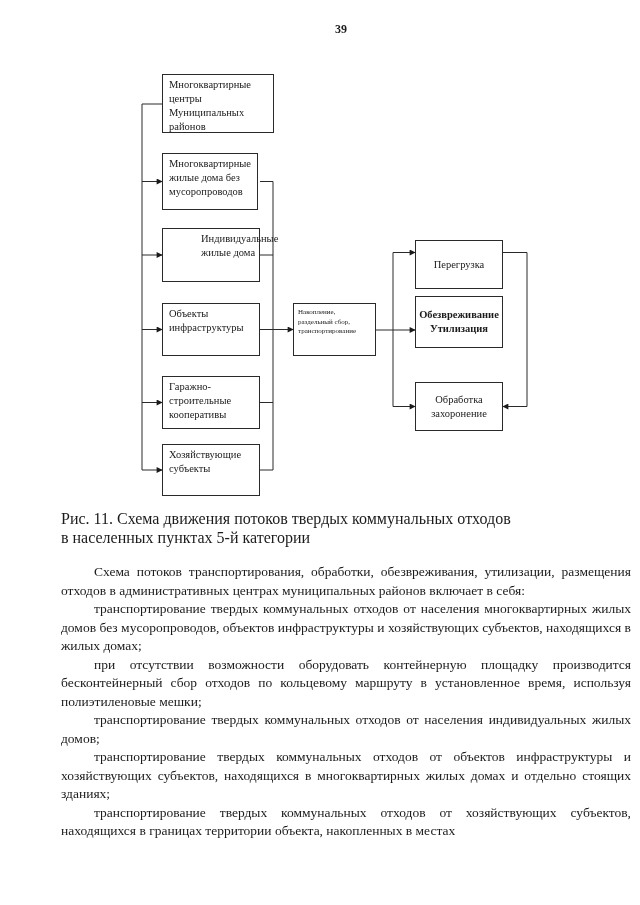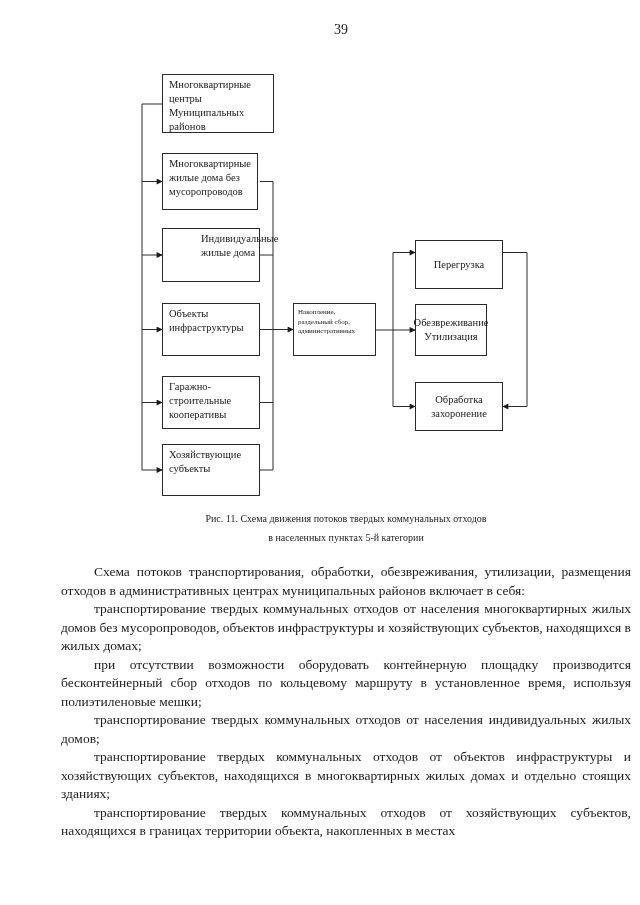--- a/index.html
+++ b/index.html
@@ -7,21 +7,21 @@
     position:relative;
     width:640px; height:905px;
     margin:0 auto;
     background:#ffffff;
     color:#1b1b1b;
     font-family:"Liberation Serif","DejaVu Serif",serif;
     overflow:hidden;
   }
   .page-number {
     position:absolute; top:22px; left:320px; width:42px;
-    text-align:center; font-size:14px;
+    text-align:center; font-size:12px;font-weight:bold;
   }
   
   .diagram { position:absolute; top:0; left:0; width:640px; height:905px; }
   .diagram svg { position:absolute; top:0; left:0; pointer-events:none; }
   .dbox {
     position:absolute; box-sizing:border-box;
     border:1px solid #2a2a2a; background:#fff;
     white-space:pre-line;
   }
   .src { font-size:10.5px; line-height:14px; padding:3px 2px 0 6px; text-align:left; }
@@ -29,26 +29,26 @@
   .dst { font-size:10.5px; line-height:14px; display:flex; align-items:center;
          justify-content:center; text-align:center; }
   #b1 { left:162px; top:74px;  width:112px; height:59px; }
   #b2 { left:162px; top:153px; width:96px;  height:57px; }
   #b3 { left:162px; top:228px; width:98px;  height:54px;padding-left:38px; }
   #b4 { left:162px; top:303px; width:98px;  height:53px; }
   #b5 { left:162px; top:376px; width:98px;  height:53px; }
   #b6 { left:162px; top:444px; width:98px;  height:52px; }
   #bm { left:293px; top:303px; width:83px;  height:53px; }
   #r1 { left:415px; top:228px; width:88px;  height:49px;margin-top:12px; }
-  #r2 { left:415px; top:304px; width:72px;  height:52px; }
+  #r2 { left:415px; top:296px; width:88px;  height:52px;font-weight:bold; }
   #r3 { left:415px; top:382px; width:88px;  height:49px; }
   
   .caption {
     position:absolute; top:509px; left:61px; width:570px;
-    font-size:10px; line-height:19px; text-align:center;
+    font-size:16px; line-height:19px; 
   }
   .body-text {
     position:absolute; top:563px; left:61px; width:570px;
     font-size:13.5px; line-height:18.5px; text-align:justify;
   }
   .body-text p { margin:0; text-indent:33px; }
 </style>
 </head>
 <body>
 
@@ -103,21 +103,21 @@
     <div class="dbox src" id="b4">Объекты
 инфраструктуры</div>
     <div class="dbox src" id="b5">Гаражно-
 строительные
 кооперативы</div>
     <div class="dbox src" id="b6">Хозяйствующие
 субъекты</div>
 
     <div class="dbox mid" id="bm">Накопление,
 раздельный сбор,
-административных</div>
+транспортирование</div>
 
     <div class="dbox dst" id="r1">Перегрузка</div>
     <div class="dbox dst" id="r2">Обезвреживание
 Утилизация</div>
     <div class="dbox dst" id="r3">Обработка
 захоронение</div>
   </div>
 
   <div class="caption">
     <div>Рис. 11. Схема движения потоков твердых коммунальных отходов</div>

